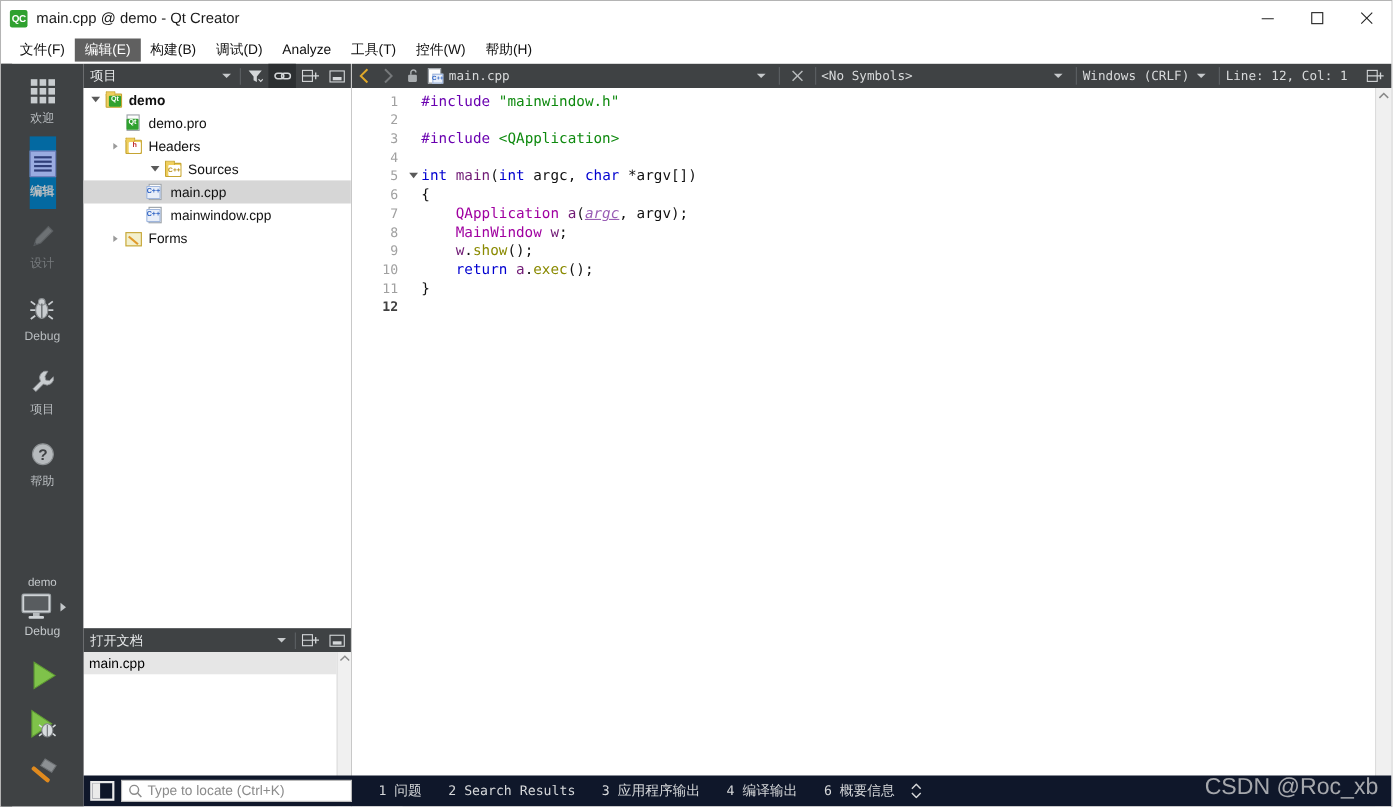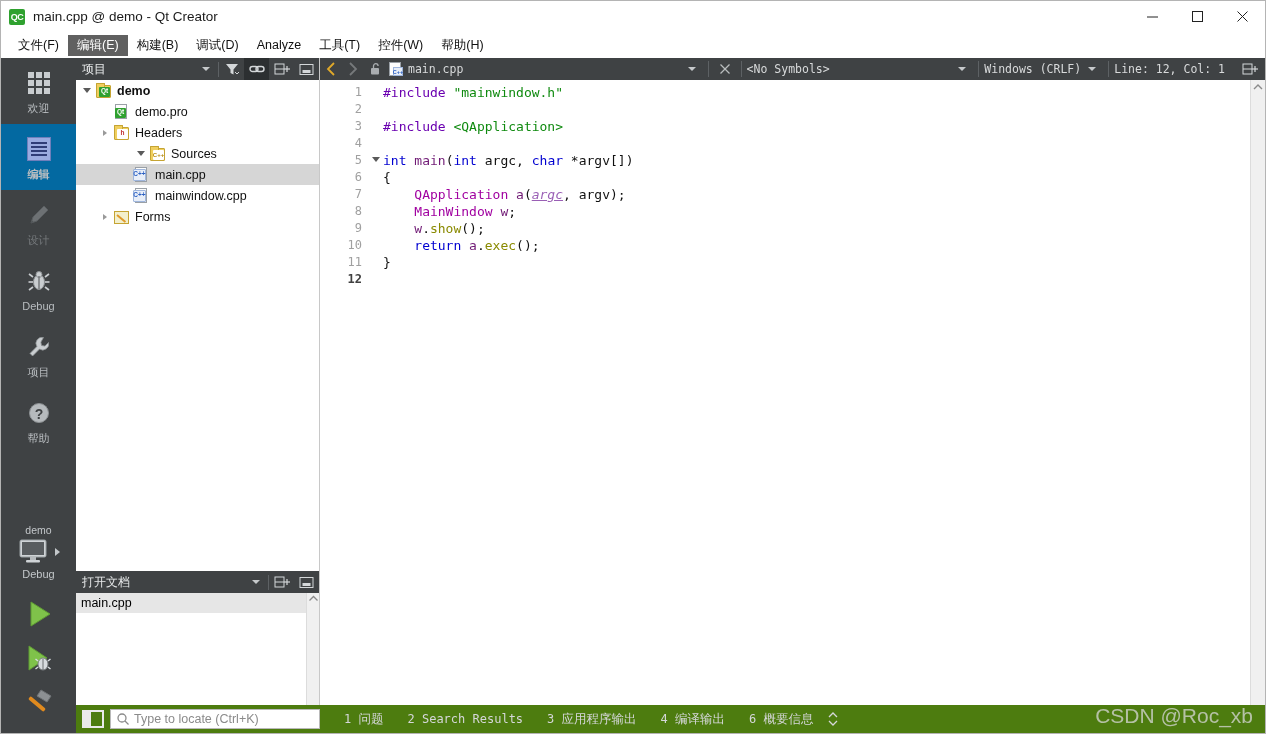--- a/index.html
+++ b/index.html
@@ -27,21 +27,21 @@
   
   .menubar{height:26px;display:flex;align-items:center;background:#fff;padding-left:8px;}
   .menu-item{padding:3px 9px;font-size:12.5px;color:#101010;white-space:nowrap;line-height:15px;}
   .menu-item.active{background:#606060;color:#fff;}
 
   
   .main{position:absolute;left:0;top:57px;width:1264px;height:676px;display:flex;}
 
   
   .modebar{width:75px;background:#3f4244;display:flex;flex-direction:column;
-           position:relative;flex:none;}
+           position:relative;flex:none;align-items:center;}
   .mode-item{height:66px;display:flex;flex-direction:column;align-items:center;
              justify-content:center;color:#b9bdc0;font-size:11px;}
   .mode-item.selected{background:#0369a1;font-weight:bold;}
   .mode-item.disabled{color:#75797c;}
   .mode-label{margin-top:4px;font-size:11px;line-height:12px;}
   .mode-icn{height:30px;display:flex;align-items:center;justify-content:center;}
 
   .grid-icon{width:22px;height:22px;display:grid;grid-template-columns:repeat(3,6px);
              grid-template-rows:repeat(3,6px);gap:2px;}
   .grid-icon i{background:#c8cccf;display:block;}
@@ -143,21 +143,21 @@
   .k-var{color:#701a75;}
   .k-par{color:#9a5fb5;font-style:italic;text-decoration:underline;}
   .k-pln{color:#101010;}
 
   .edscroll{width:15px;background:#f0f0f0;border-left:1px solid #dcdcdc;flex:none;
             display:flex;flex-direction:column;justify-content:space-between;
             align-items:center;padding:3px 0;box-sizing:border-box;}
 
   
   .statusbar{position:absolute;left:75px;bottom:0;width:1189px;height:28px;
-             background:#4d7c0f;display:flex;align-items:center;color:#d8dadb;}
+             background:#0f172a;display:flex;align-items:center;color:#d8dadb;}
   .sb-toggle{width:22px;height:18px;margin-left:6px;margin-right:6px;
              border:2px solid #eaeaea;box-sizing:border-box;display:flex;flex:none;}
   .sb-toggle i{width:7px;background:#eaeaea;display:block;}
   .locator{width:210px;height:20px;background:#fff;border:1px solid #b9b9b9;
            display:flex;align-items:center;color:#8b8b8b;font-size:12.5px;flex:none;
            box-sizing:border-box;}
   .loc-ph{margin-left:4px;}
   .pane{margin-left:24px;font-size:12px;color:#d5d7d9;white-space:nowrap;
         font-family:"DejaVu Sans Mono","Liberation Mono",monospace;}
   .pane-num{color:#d5d7d9;}

